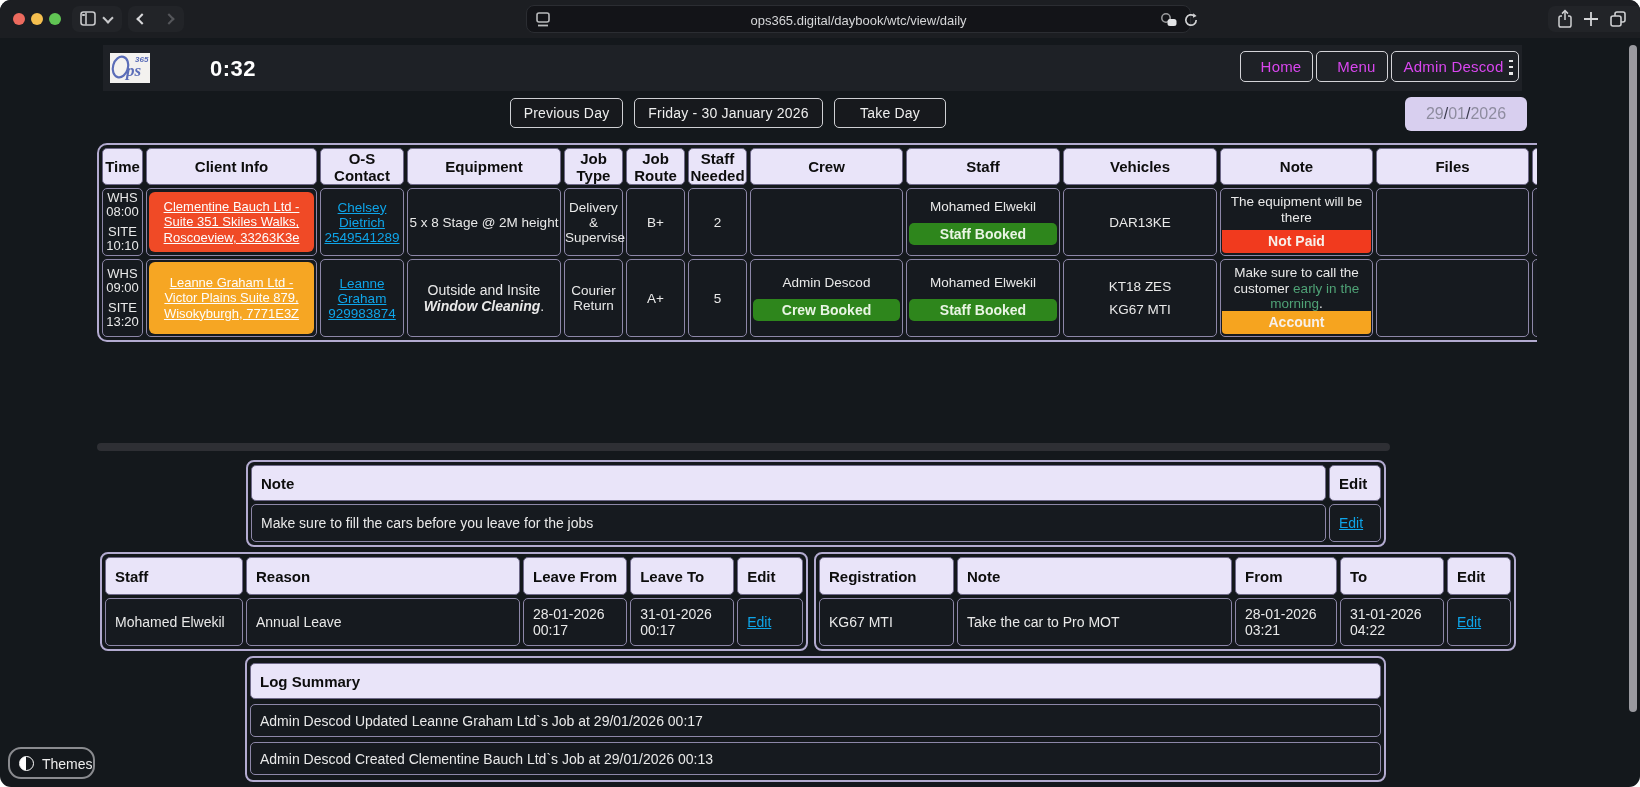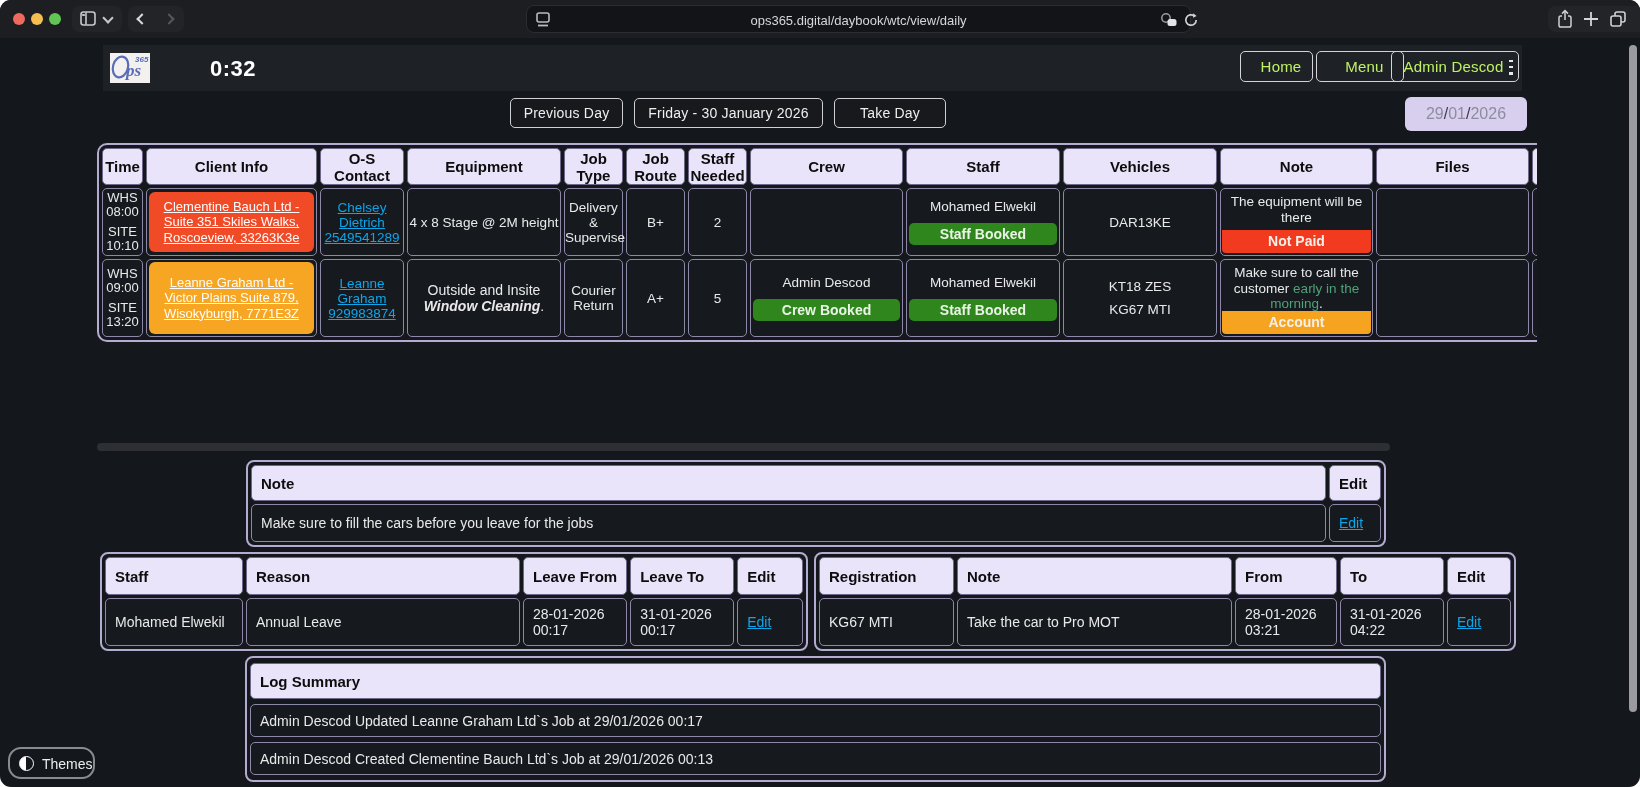--- a/index.html
+++ b/index.html
@@ -10,21 +10,21 @@
   .chrome { position:absolute; left:0; top:0; width:1640px; height:38px; background:#1c1e22; }
   .dot { position:absolute; top:13px; width:12px; height:12px; border-radius:50%; }
   .chromegrp { position:absolute; top:6px; height:26px; background:#222428; border-radius:7px; }
   .addr { position:absolute; left:486px; top:5px; width:665px; height:28px; background:#131418; border:1px solid #2b2d32; border-radius:8px;margin-left:40px; }
   .addr .url { position:absolute; left:0; right:0; top:7px; text-align:center; color:#d6d7d9; font-size:13px; }
   .chev { display:inline-block; width:8px; height:8px; border:solid #c8c9cb; border-width:0 2px 2px 0; }
   
   .apphead { position:absolute; left:103px; top:45px; width:1419px; height:46px; background:#1e2126; }
   .logo { position:absolute; left:7px; top:8px; width:40px; height:30px; background:#f3f1ef; }
   .clock { position:absolute; left:107px; top:11px; color:#fff; font-size:22px; font-weight:bold; letter-spacing:0.5px; }
-  .hbtn { position:absolute; top:6px; height:31px; border:1px solid #d4d4d8; border-radius:5px; color:#bef264; font-size:15px; text-align:center; line-height:29px; letter-spacing:0.2px;padding-left:9px; }
+  .hbtn { position:absolute; top:6px; height:31px; border:1px solid #d4d4d8; border-radius:5px; color:#d946ef; font-size:15px; text-align:center; line-height:29px; letter-spacing:0.2px;padding-left:9px; }
   
   .navbtn { position:absolute; top:98px; height:30px; border:1px solid #cfd0d4; border-radius:5px; color:#eee; font-size:14px; text-align:center; line-height:28px; letter-spacing:0.2px; background:#17191d; }
   .dateinput { position:absolute; left:1405px; top:97px; width:122px; height:34px; background:#d8cfef; border-radius:6px; color:#8e8c9f; font-size:16px; text-align:center; line-height:34px; }
   
   .tblwrap { position:absolute; left:97px; top:143px; width:1440px; height:200px; overflow:hidden; }
   table { border-collapse:separate; border-spacing:3px; }
   table.main { border:2px solid #b3abd0; border-radius:10px; table-layout:fixed; width:1500px; }
   th { background:#e9e4f9; color:#0d0d0d; border:1px solid #6e6888; border-radius:5px; font-size:15px; font-weight:bold; text-align:center; padding:0; }
   td { background:#161a1f; color:#e9e9e9; border:1px solid #8d87a8; border-radius:5px; font-size:13.5px; text-align:center; vertical-align:middle; padding:0; }
   td a, .wlink { color:#0ea5e9; text-decoration:underline; }
@@ -99,21 +99,21 @@
   <div class="apphead">
     <div class="logo">
       <svg width="40" height="30" viewBox="0 0 40 30">
         <ellipse cx="10.5" cy="14" rx="7.5" ry="10.5" transform="rotate(16 10.5 14)" fill="none" stroke="#5a6cb8" stroke-width="2.2"></ellipse>
         <text x="16" y="23" font-family="Liberation Serif" font-style="italic" font-weight="bold" font-size="17" fill="#5a6cb8">ps</text>
         <text x="25" y="9" font-family="Liberation Sans" font-style="italic" font-weight="bold" font-size="8" fill="#5a6cb8">365</text>
       </svg>
     </div>
     <div class="clock">0:32</div>
     <div class="hbtn" style="left:1137px;width:73px;">Home</div>
-    <div class="hbtn" style="left:1213px;width:88px;">Menu</div>
+    <div class="hbtn" style="left:1213px;width:72px;">Menu</div>
     <div class="hbtn" style="left:1288px;width:128px;padding-right:12px;">Admin Descod
       <span style="position:absolute;right:5px;top:8px;width:4px;height:15px;display:inline-block;background:linear-gradient(#e8e8e8 0 2.5px,transparent 2.5px 6px,#e8e8e8 6px 8.5px,transparent 8.5px 12px,#e8e8e8 12px 14.5px)"></span>
     </div>
   </div>
 
   <div class="navbtn" style="left:510px;width:113px;">Previous Day</div>
   <div class="navbtn" style="left:634px;width:189px;">Friday - 30 January 2026</div>
   <div class="navbtn" style="left:834px;width:112px;">Take Day</div>
   <div class="dateinput">29<b style="color:#3c3c4e;font-weight:normal">/</b>01<b style="color:#3c3c4e;font-weight:normal">/</b>2026</div>
 
@@ -134,21 +134,21 @@
         <th style="width:153px">Note</th>
         <th style="width:153px">Files</th>
         <th style="width:60px">Edit</th>
       </tr>
       <tr style="height:68px">
         <td style="font-size:13px;line-height:14px">WHS<br>08:00<br><span style="display:block;height:6px"></span>SITE<br>10:10</td>
         <td style="padding:2px">
               <span class="cbox red" style="height:60px">Clementine Bauch Ltd -<br>Suite 351 Skiles Walks,<br>Roscoeview, 33263K3e</span>
             </td>
         <td><span class="wlink">Chelsey<br>Dietrich<br>2549541289</span></td>
-        <td style="font-size:13.5px;white-space:nowrap">4 x 8 Stage @ 2M height</td>
+        <td style="font-size:13.5px;white-space:nowrap">5 x 8 Stage @ 2M height</td>
         <td>Delivery<br>&amp;<br>Supervise</td>
         <td>B+</td>
         <td>2</td>
         <td></td>
         <td>Mohamed Elwekil<span class="badge green">Staff Booked</span></td>
         <td>DAR13KE</td>
         <td class="notecell">
               <div class="ntxt">The equipment will be<br>there</div>
               <span class="notebadge redb">Not Paid</span>
             </td>

